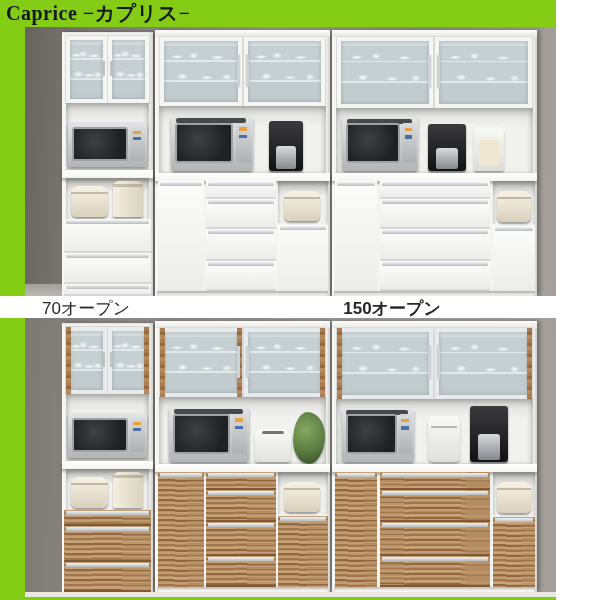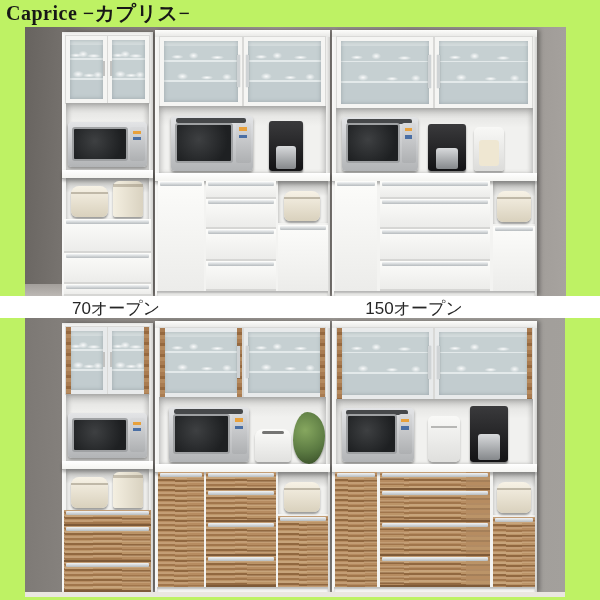--- a/index.html
+++ b/index.html
@@ -1,16 +1,16 @@
 <!DOCTYPE html>
 <html><head>
 <meta charset="utf-8">
 <style>
   html,body{margin:0;padding:0;background:#fff;}
-  .stage{position:relative;width:600px;height:600px;background:#bef264;overflow:hidden;
+  .stage{position:relative;width:556px;height:600px;background:#84cc16;overflow:hidden;
          font-family:"Liberation Sans",sans-serif;}
   .title{position:absolute;left:6px;top:0;font-family:"Liberation Serif",serif;
          font-weight:bold;font-size:20px;color:#171717;letter-spacing:.5px;white-space:nowrap;}
   .photo{position:absolute;overflow:hidden;}
   .p-top{background:linear-gradient(93deg,#67635f 0%,#7d7975 12%,#9a9591 45%,#8e8a86 70%,#9b9793 88%,#a7a39f 100%);}
   .p-bottom{background:linear-gradient(93deg,#7c7874 0%,#8b8783 15%,#9b9793 55%,#a3a09c 100%);}
   .floorL{position:absolute;left:0;bottom:0;width:40px;height:12px;background:linear-gradient(#a39f9b,#bcb8b4);}
   .floorstrip{position:absolute;left:0;right:0;bottom:0;height:5px;background:#eae7e0;}
   
   .cab{position:absolute;background:#f3f3f1;
@@ -177,22 +177,22 @@
             <div class="rc" style="left:4px;bottom:2px;width:34px;height:31px;"></div>
           </div>
           <div class="doorf" style="left:0;top:45px;width:42px;height:65px;"></div>
         </div>
       </div>
       <div class="plinth"></div>
     </div>
   </div>
 
   <div class="labels">
-    <span class="vlabel" style="left:116px;">70オープン</span>
-    <span class="vlabel" style="left:414px;">150オープン</span>
+    <span class="vlabel" style="left:86px;">70オープン</span>
+    <span class="vlabel" style="left:392px;font-weight:bold;">150オープン</span>
   </div>
 
   <div class="photo p-bottom wood" style="left:25px;top:318px;width:540px;height:279px;">
 
     <div class="cab" style="left:37px;top:5px;width:91px;height:269px;">
       <div style="position:absolute;left:4px;top:4px;width:83px;height:67px;">
         <div class="gdoor" style="left:0;top:0;width:33px;height:59px;">
             <i class="stile sl"></i>
           </div>
         <div class="gdoor" style="left:42px;top:0;width:33px;height:59px;">

